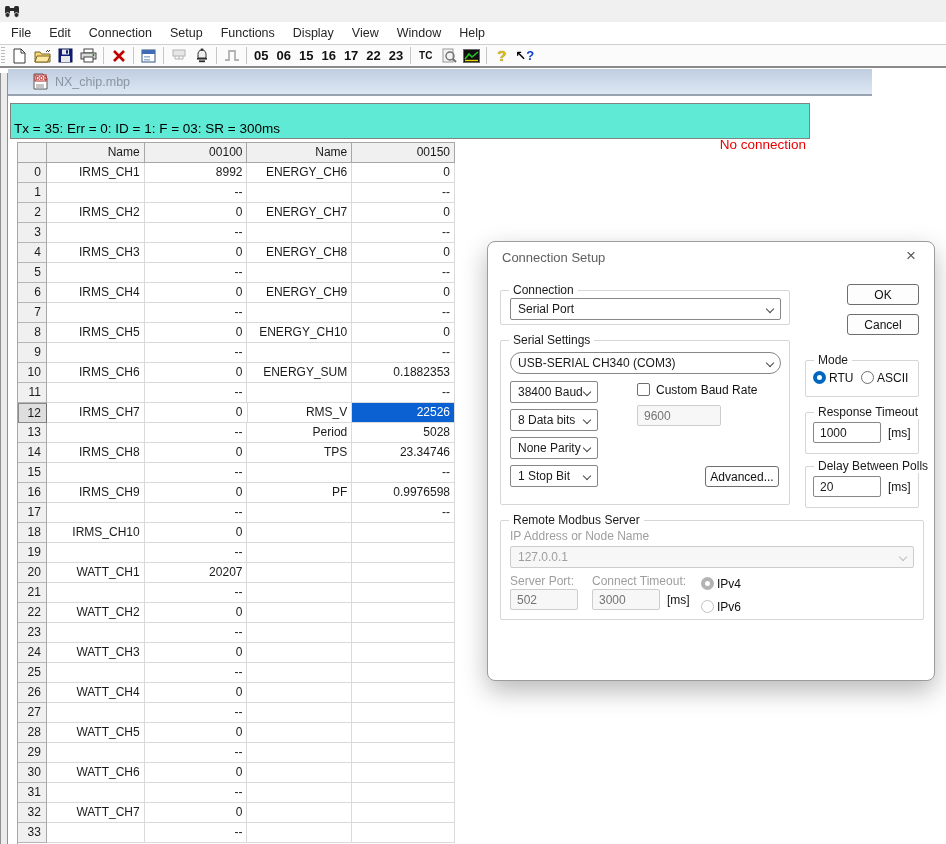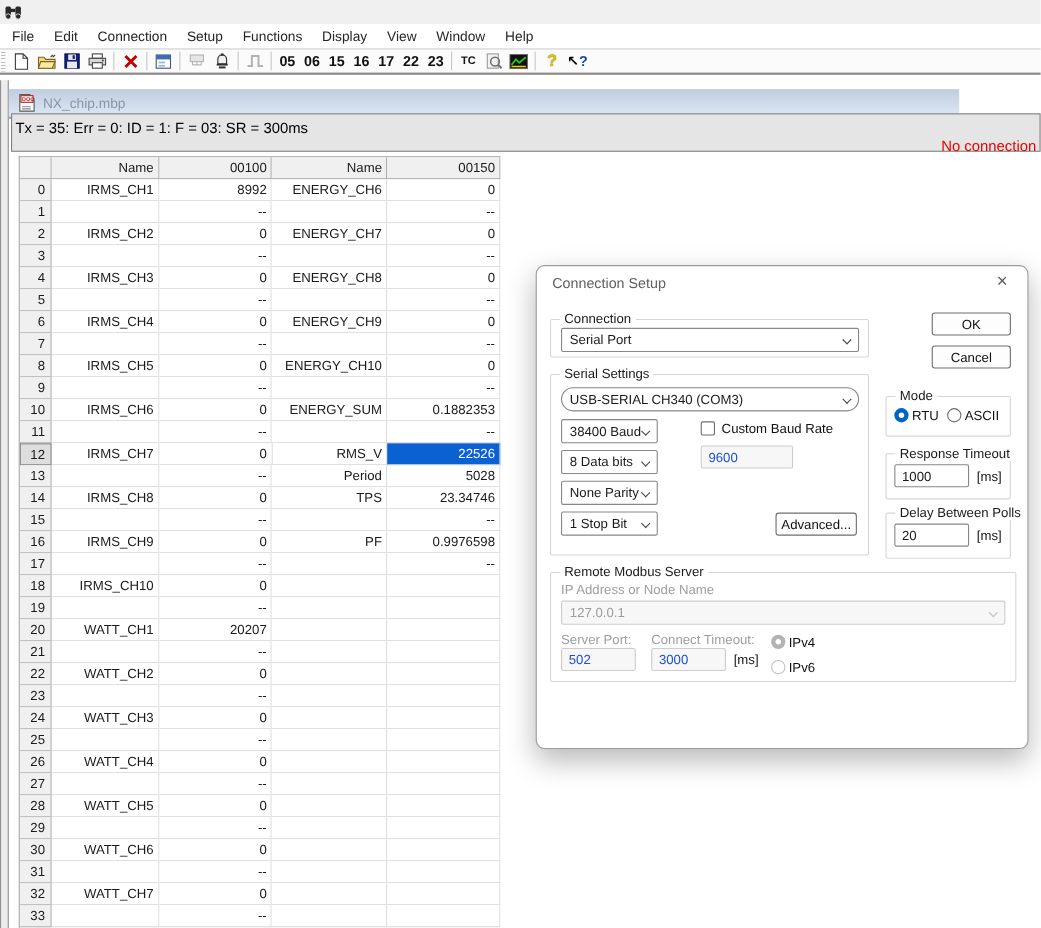--- a/index.html
+++ b/index.html
@@ -21,26 +21,26 @@
   .tsep { width:1px; height:17px; background:#c6c6c6; margin:0 3px; }
   .fnum { font-weight:bold; font-size:13px; color:#111; padding:0 4px; }
   .tc { font-weight:bold; font-size:10px; color:#111; padding:0 3px; }
   .qmark { color:#e0c000; font-weight:bold; font-size:15px; text-shadow:0 0 1px #555; }
   .helpptr { font-weight:bold; font-size:13px; color:#000; }
   .helpptr b { color:#1141c9; }
 
   
   #mdi-left-frame { position:absolute; left:0; top:73px; width:8px; height:771px;
     background:#ececec; border-left:1px solid #909090; border-right:1px solid #909090; }
-  #doc-caption { position:absolute; left:8px; top:81px; width:864px; height:27px;
+  #doc-caption { position:absolute; left:8px; top:69px; width:864px; height:27px;
     background:linear-gradient(180deg,#bfcddf,#dde8f4); border-bottom:2px solid #9aa4b0;
-    display:flex; align-items:center; padding-left:8px; }
+    display:flex; align-items:center; padding-left:24px; }
   #doc-caption .dtitle { color:#8a95a3; font-size:12.5px; margin-left:6px; }
-  #statusbox { position:absolute; left:10px; top:103px; width:936px; height:35px;
-    border:1px solid #828282; background:#e5e5e5; padding:5px 3px; }
+  #statusbox { position:absolute; left:10px; top:103px; width:800px; height:35px;
+    border:1px solid #828282; background:#5eead4; padding:17px 3px; }
   #statusbox .l1 { font-size:13.5px; color:#000; line-height:16px; }
   #statusbox .l2 { font-size:13.5px; line-height:16px; }
 
   
   #grid { position:absolute; left:17px; top:142px; width:438px; height:702px; overflow:hidden;
     border-left:1px solid #a7a7a7; border-top:1px solid #a7a7a7; background:#fff; }
   .grow, #grid-header-row { display:flex; height:20px; }
   .gh { background:#f0f0f0; border-right:1px solid #a7a7a7; border-bottom:1px solid #a7a7a7;
     text-align:right; padding:2px 4px 12px 0; color:#1a1a1a; }
   .rh { background:#f0f0f0; border-right:1px solid #a7a7a7; border-bottom:1px solid #b5b5b5;
@@ -62,21 +62,21 @@
     font-size:12px; color:#1a1a1a; white-space:nowrap; }
   .group.dis > .glabel { color:#1a1a1a; }
   .combo { position:absolute; height:22px; background:#fff; border:1px solid #878787; border-radius:2px;
     padding:3px 18px 0 7px; white-space:nowrap; overflow:hidden; }
   .combo .chev { position:absolute; right:7px; top:7px; width:6px; height:6px;
     border-right:1.4px solid #474747; border-bottom:1.4px solid #474747; transform:rotate(45deg); }
   .combo.dis { background:#f7f7f7; border-color:#cdcdcd; color:#9e9e9e; }
   .combo.dis .chev { border-color:#bdbdbd; }
   .field { position:absolute; height:21px; background:#fff; border:1px solid #878787; border-radius:2px;
     padding:3px 0 0 6px; }
-  .field.dis { background:#f7f7f7; border-color:#cdcdcd; color:#1d4ed8; }
+  .field.dis { background:#f7f7f7; border-color:#cdcdcd; color:#737373; }
   .btn { position:absolute; height:21px; background:#fdfdfd; border:1px solid #6e6e6e; border-radius:3px;
     text-align:center; padding-top:3px; font-size:12px; color:#111; }
   .cbx { position:absolute; width:13px; height:13px; border:1px solid #6e6e6e; background:#fff; border-radius:2px; }
   .radio { position:absolute; width:13px; height:13px; border-radius:50%; background:#fff; border:1px solid #6e6e6e; }
   .radio.on { border:4px solid #0067c0; }
   .radio.dison { border:4px solid #b3b3b3; }
   .rlabel { position:absolute; font-size:12px; color:#111; }
   .dis-t { color:#9e9e9e; }
   .unit { position:absolute; font-size:12px; color:#111; }
 </style>

